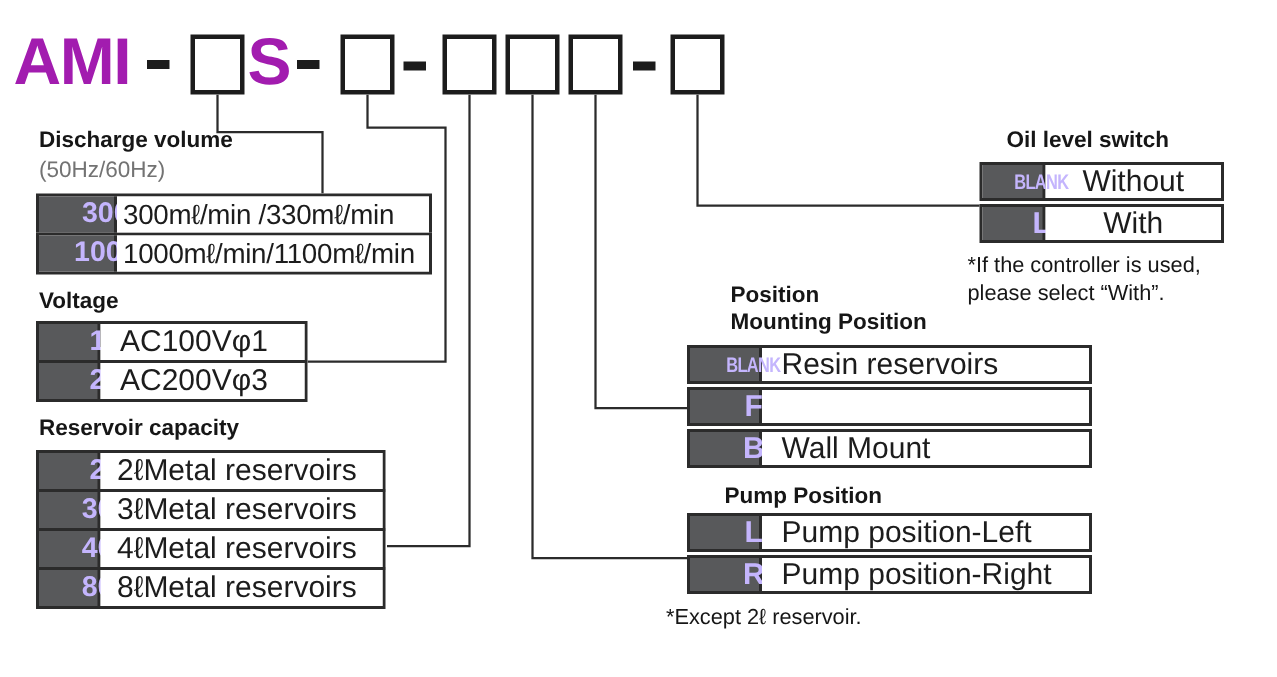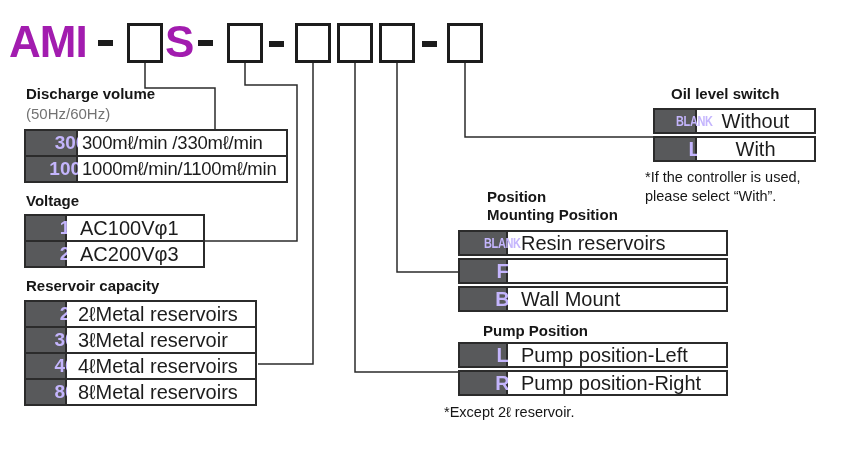--- a/index.html
+++ b/index.html
@@ -93,21 +93,21 @@
 </div>
 
 <div class="abs seclabel" style="left:26px;top:277px;">Reservoir capacity</div>
 <div class="abs tbl solid" style="left:24px;top:300px;width:233px;">
   <div class="trow">
     <div class="code cw25">2</div>
     <div class="val v20r">2ℓMetal reservoirs</div>
   </div>
   <div class="trow">
     <div class="code cw25">30</div>
-    <div class="val v20r">3ℓMetal reservoir</div>
+    <div class="val v20r">3ℓMetal reservoirs</div>
   </div>
   <div class="trow">
     <div class="code cw25">40</div>
     <div class="val v20r">4ℓMetal reservoirs</div>
   </div>
   <div class="trow">
     <div class="code cw25">80</div>
     <div class="val v20r">8ℓMetal reservoirs</div>
   </div>
 </div>

